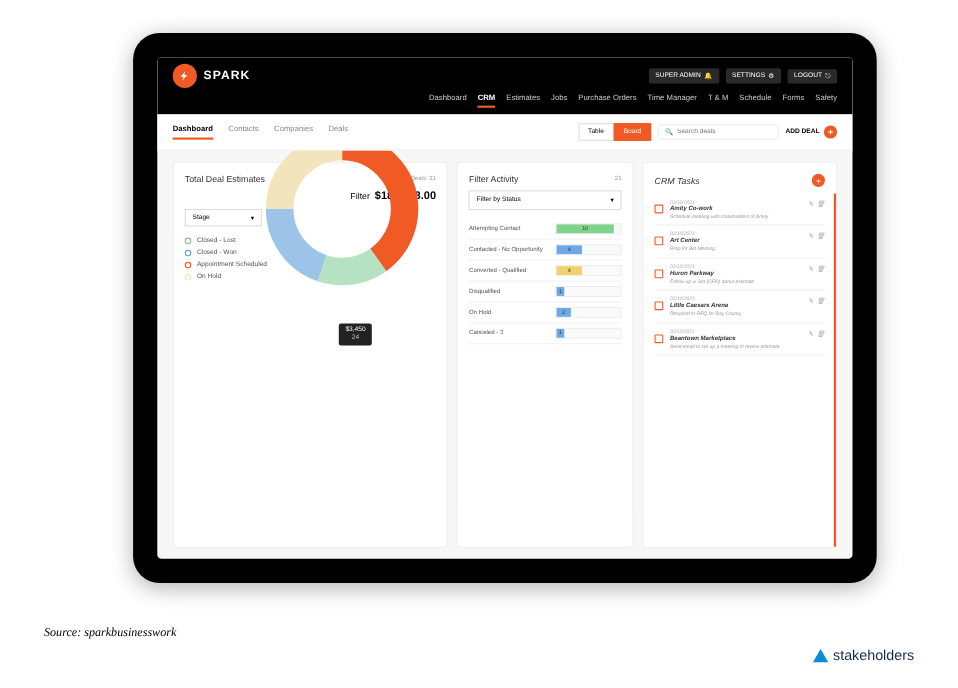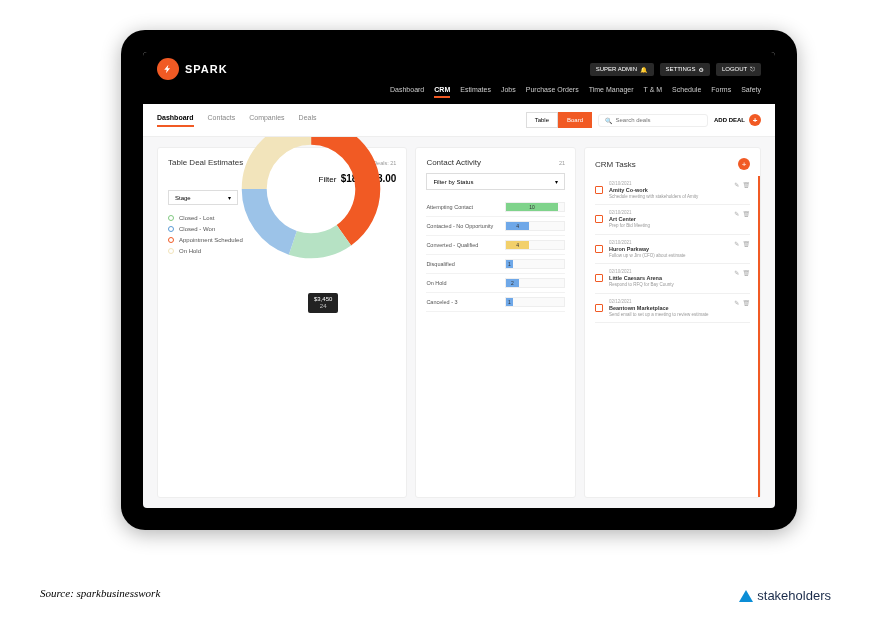--- a/index.html
+++ b/index.html
@@ -25,21 +25,21 @@
   .toggle .opt { padding: 4px 8px; border: 1px solid #ddd; background: #fff; cursor: pointer; }
   .toggle .opt.active { background: #f15a24; color: #fff; border-color: #f15a24; }
   .search { display: flex; align-items: center; border: 1px solid #eee; border-radius: 3px; padding: 2px 6px; font-size: 6px; color: #999; width: 110px; }
   .search input { border: none; outline: none; font-size: 6px; width: 80px; }
   .add-deal { font-size: 6px; font-weight: 700; display: flex; align-items: center; gap: 4px; cursor: pointer; }
   .plus-btn { width: 12px; height: 12px; border-radius: 50%; background: #f15a24; color: #fff; display: flex; align-items: center; justify-content: center; font-size: 8px; }
   .content { flex: 1; display: flex; gap: 8px; padding: 10px 14px; overflow: hidden; }
   .card { background: #fff; border: 1px solid #eee; border-radius: 3px; padding: 10px; display: flex; flex-direction: column; }
   .card1 { flex: 1.4; }
   .card2 { flex: 0.85; }
-  .card3 { flex: 0.95; position: relative; }
+  .card3 { flex: 0.95; position: relative; font-style: italic; }
   .card-head { display: flex; align-items: center; justify-content: space-between; margin-bottom: 6px; }
   .card-title { font-size: 8px; font-weight: 400; color: #333; }
   .card-meta { font-size: 5.5px; color: #999; }
   .total-row { text-align: right; font-size: 8px; margin-bottom: 6px; }
   .total-row b { font-size: 10px; }
   .filter-sel { border: 1px solid #ddd; font-size: 6px; padding: 3px 6px; width: 70px; display: flex; justify-content: space-between; align-items: center; cursor: pointer; margin-bottom: 10px; }
   .legend { font-size: 6px; display: flex; flex-direction: column; gap: 5px; }
   .legend-row { display: flex; align-items: center; gap: 5px; color: #555; }
   .dot { width: 6px; height: 6px; border-radius: 50%; border: 1.5px solid; }
   .chart-area { position: relative; display: flex; }
@@ -52,21 +52,21 @@
   .bar-cell { width: 60px; height: 10px; background: #fafafa; border: 1px solid #eee; position: relative; display: flex; align-items: center; }
   .bar-fill { height: 100%; display: flex; align-items: center; justify-content: center; font-size: 5px; color: #333; }
   .task-row { display: flex; gap: 6px; font-size: 5px; border-bottom: 1px solid #f0f0f0; padding: 5px 0; align-items: flex-start; }
   .task-check { width: 8px; height: 8px; border: 1px solid #f15a24; border-radius: 1px; flex-shrink: 0; margin-top: 5px; }
   .task-body { flex: 1; }
   .task-date { color: #aaa; font-size: 4.5px; }
   .task-title { font-weight: 700; color: #333; font-size: 5.5px; margin: 1px 0; }
   .task-desc { color: #999; font-size: 4.5px; line-height: 1.2; }
   .task-actions { display: flex; gap: 3px; color: #aaa; font-size: 6px; }
   .card3-accent { position: absolute; right: 0; top: 28px; bottom: 0; width: 2px; background: #f15a24; }
-  .source { position: absolute; left: 40px; bottom: 26px; font-size: 11px; font-style: italic; font-family: Georgia, serif; }
+  .source { position: absolute; left: 40px; bottom: 44px; font-size: 11px; font-style: italic; font-family: Georgia, serif; }
   .brand-attr { position: absolute; right: 40px; bottom: 22px; display: flex; align-items: center; gap: 4px; font-size: 13px; color: #1a2b4a; font-weight: 500; }
   .brand-tri { width: 0; height: 0; border-left: 7px solid transparent; border-right: 7px solid transparent; border-bottom: 12px solid #0b8dd6; }
 </style>
 </head>
 <body>
 
 <div class="tablet-frame">
   <div class="screen">
 
     <div class="topbar">
@@ -128,21 +128,21 @@
           <span>ADD DEAL</span>
           <div class="plus-btn">+</div>
         </div>
       </div>
     </div>
 
     <div class="content">
 
       <div class="card card1">
         <div class="card-head">
-          <span class="card-title">Table Deal Estimates</span>
+          <span class="card-title">Total Deal Estimates</span>
           <span class="card-meta">Total Deals: 21</span>
         </div>
         <div class="total-row">
           <span>Filter</span>
           &nbsp;<b>$182,648.00</b>
         </div>
         <div class="filter-sel">
           <span>Stage</span>
           <span>▾</span>
         </div>
@@ -177,21 +177,21 @@
           </div>
           <div class="tooltip">
             <div>$3,450</div>
             <div style="opacity:.7">24</div>
           </div>
         </div>
       </div>
 
       <div class="card card2">
         <div class="card-head">
-          <span class="card-title">Contact Activity</span>
+          <span class="card-title">Filter Activity</span>
           <span class="card-meta">21</span>
         </div>
         <div class="filter-full">
           <span>Filter by Status</span>
           <span>▾</span>
         </div>
         <div id="activity-rows">
             <div class="activity-row">
               <div class="activity-label">Attempting Contact</div>
               <div class="bar-cell">

